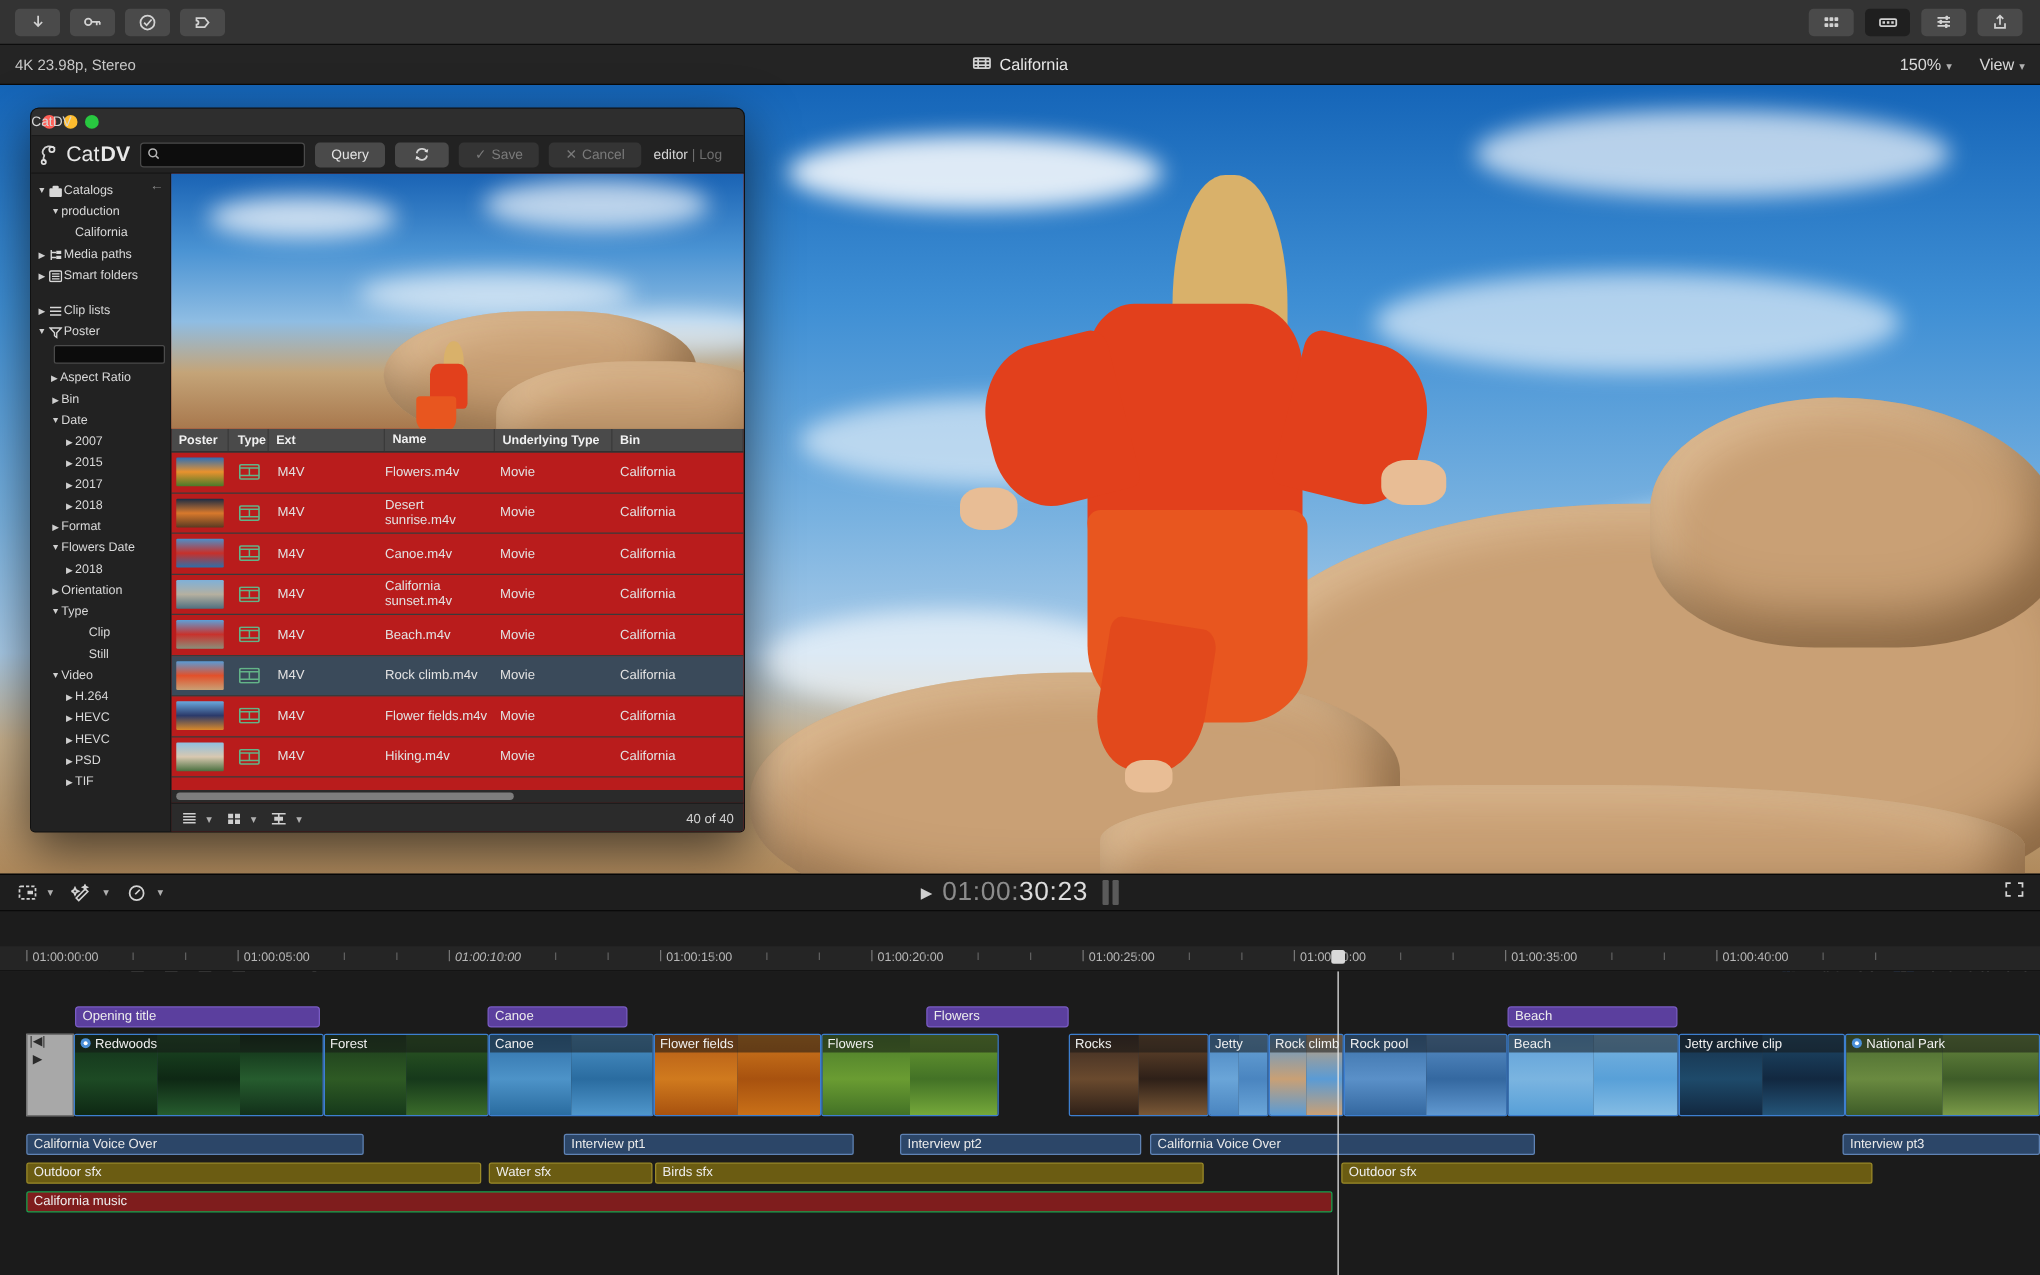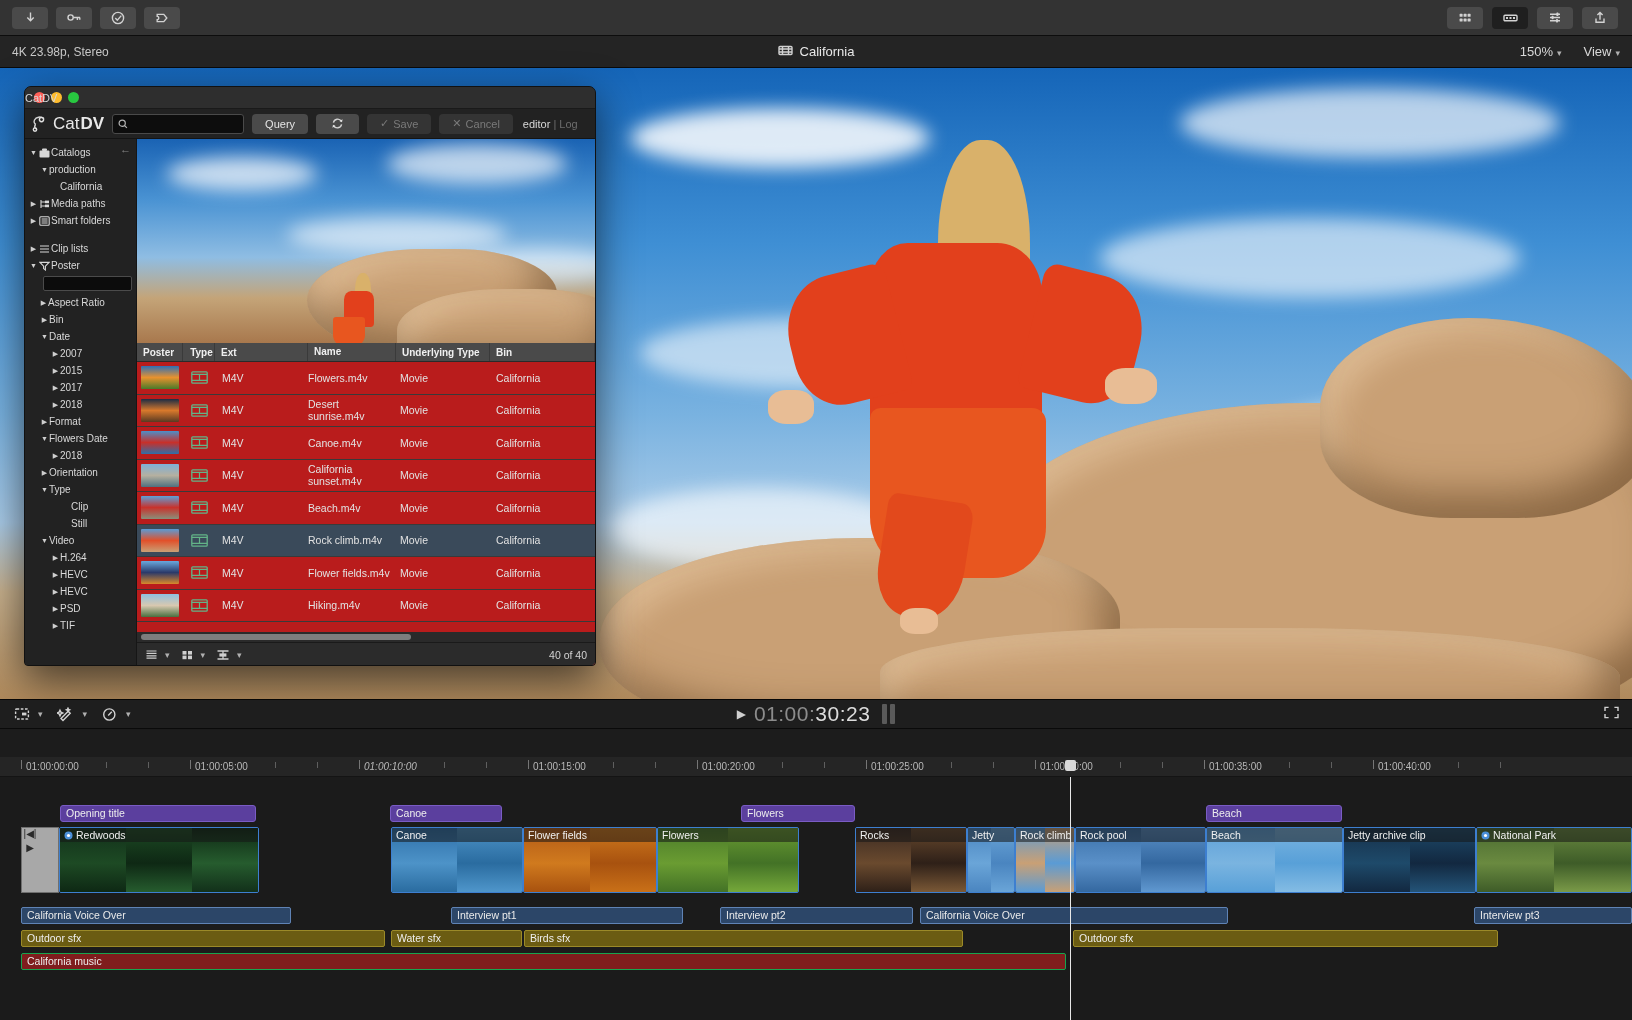--- a/index.html
+++ b/index.html
@@ -944,20 +944,27 @@
           <div class="filmstrip">
             <div class="frame" style="background: linear-gradient(rgb(18, 48, 26) 0%, rgb(29, 74, 36) 55%, rgb(14, 40, 20) 100%);"></div>
             <div class="frame" style="background: linear-gradient(rgb(29, 74, 36) 0%, rgb(14, 40, 20) 55%, rgb(38, 92, 46) 100%);"></div>
             <div class="frame" style="background: linear-gradient(rgb(14, 40, 20) 0%, rgb(38, 92, 46) 55%, rgb(18, 48, 26) 100%);"></div>
           </div>
           <div class="vname"><span class="dotico"><svg width="9" height="9" viewBox="0 0 9 9">
                 <circle cx="4.5" cy="4.5" r="4" fill="#4a8fd8"></circle>
                 <circle cx="4.5" cy="4.5" r="1.6" fill="#fff"></circle>
               </svg></span>Redwoods</div>
         </div>
+        <div class="vclip" style="left: 259px; width: 132px;">
+          <div class="filmstrip">
+            <div class="frame" style="background: linear-gradient(rgb(27, 58, 28) 0%, rgb(46, 90, 36) 55%, rgb(22, 57, 27) 100%);"></div>
+            <div class="frame" style="background: linear-gradient(rgb(46, 90, 36) 0%, rgb(22, 57, 27) 55%, rgb(58, 107, 42) 100%);"></div>
+          </div>
+          <div class="vname">Forest</div>
+        </div>
         <div class="vclip" style="left: 391px; width: 132px;">
           <div class="filmstrip">
             <div class="frame" style="background: linear-gradient(rgb(46, 111, 168) 0%, rgb(77, 147, 200) 55%, rgb(42, 108, 160) 100%);"></div>
             <div class="frame" style="background: linear-gradient(rgb(77, 147, 200) 0%, rgb(42, 108, 160) 55%, rgb(79, 150, 203) 100%);"></div>
           </div>
           <div class="vname">Canoe</div>
         </div>
         <div class="vclip" style="left: 523px; width: 134px;">
           <div class="filmstrip">
             <div class="frame" style="background: linear-gradient(rgb(178, 90, 22) 0%, rgb(208, 122, 30) 55%, rgb(168, 82, 15) 100%);"></div>

